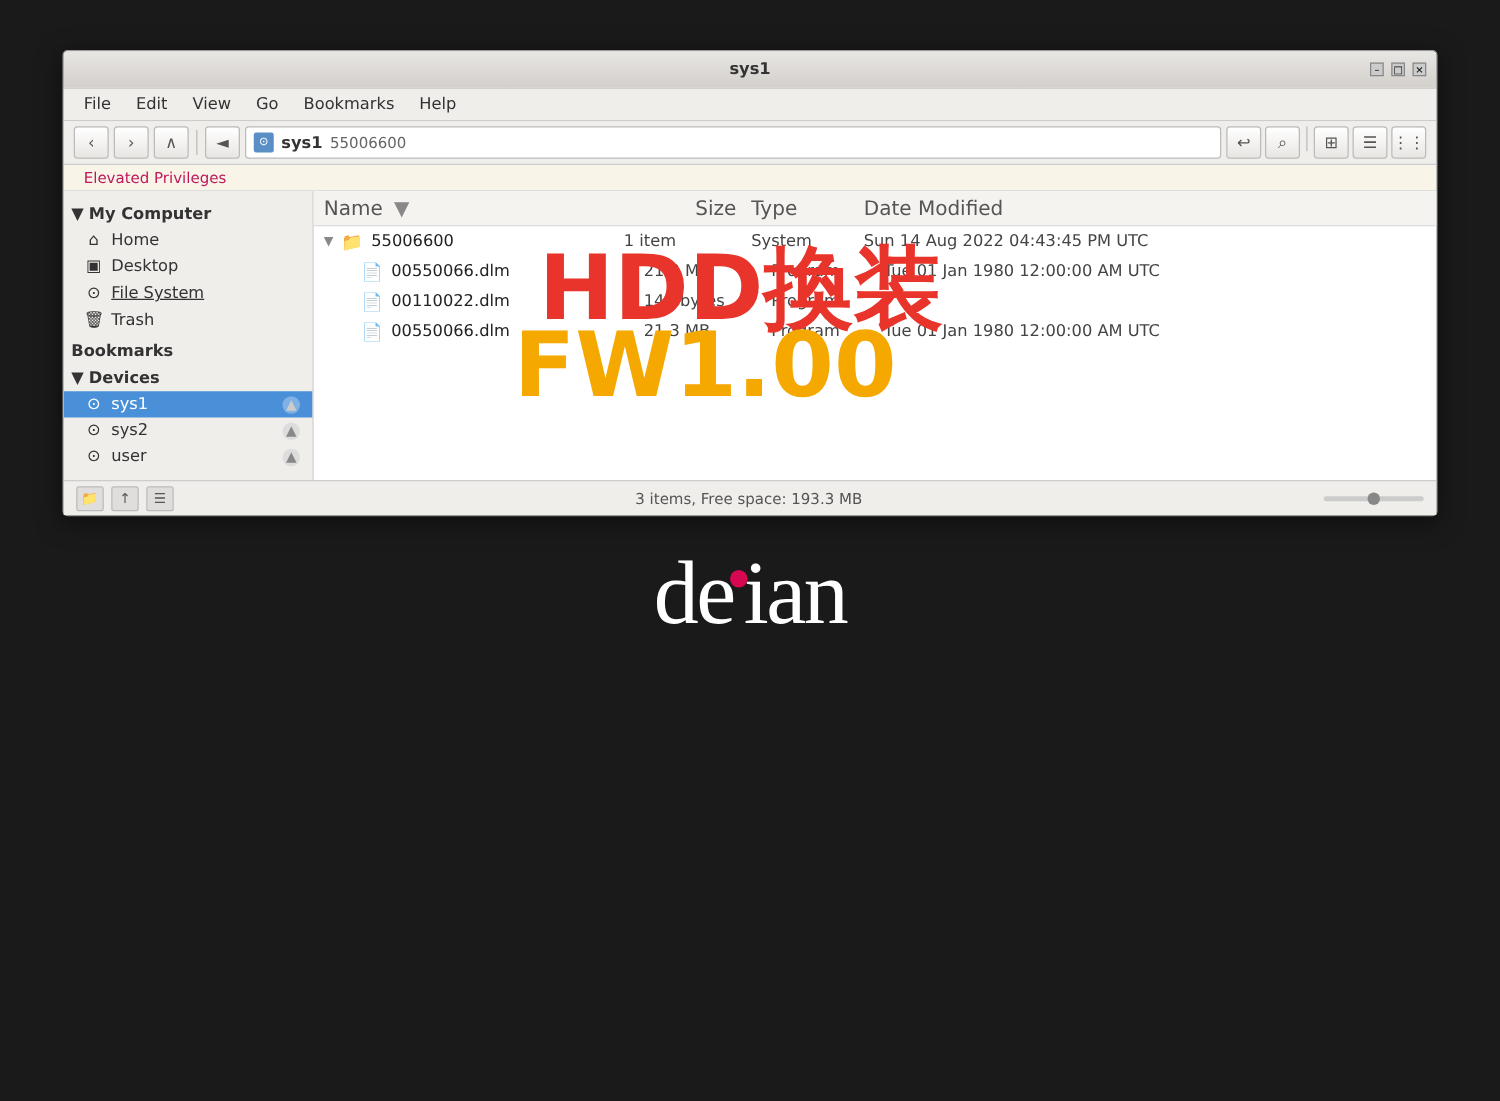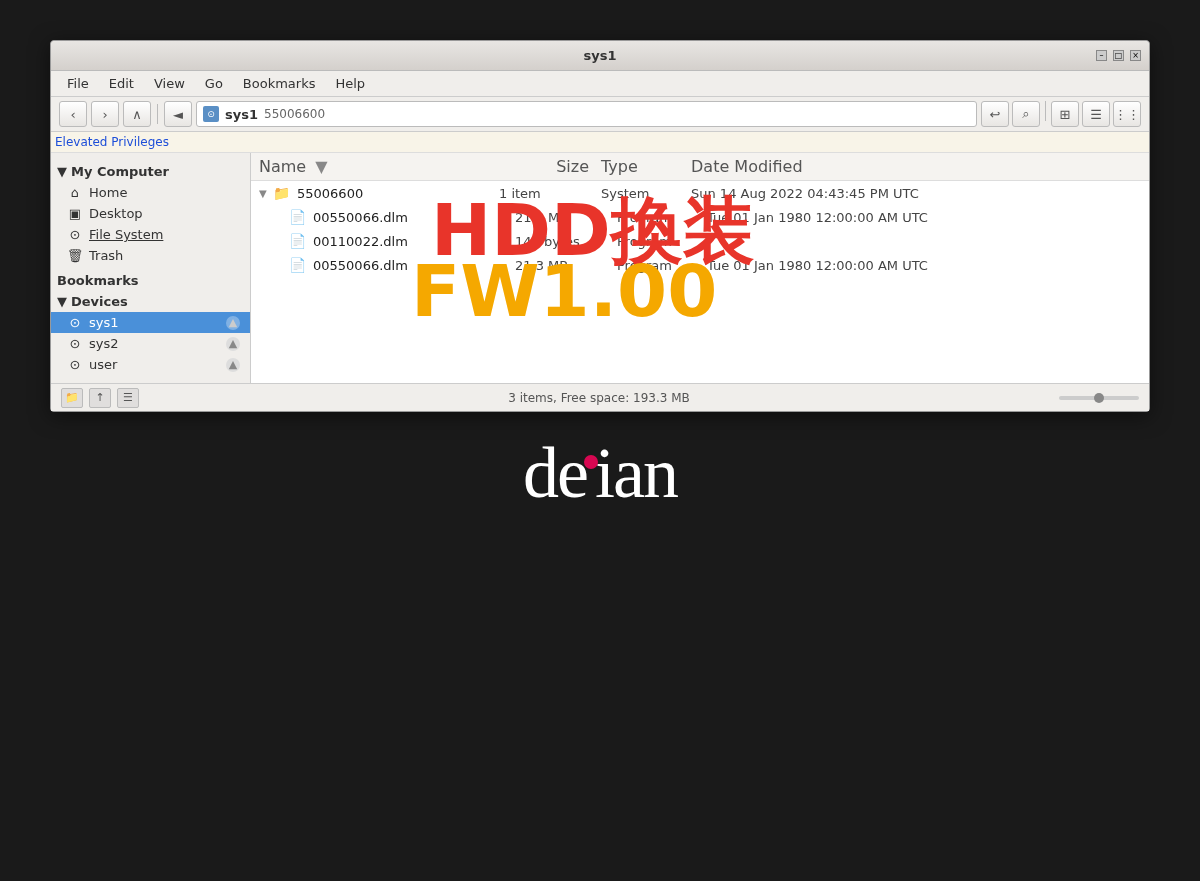--- a/index.html
+++ b/index.html
@@ -139,23 +139,23 @@
     }
     .toolbar-right {
       display: flex;
       gap: 3px;
     }
 
     
     .elevated-bar {
       background: #f8f4e8;
       border-bottom: 1px solid #ddd;
-      padding: 3px 4px;
+      padding: 3px 16px;
       font-size: 12px;
-      color: #1d4ed8;
+      color: #be185d;
     }
 
     
     .content-area {
       display: flex;
       flex: 1;
       min-height: 0;
     }
 
     

